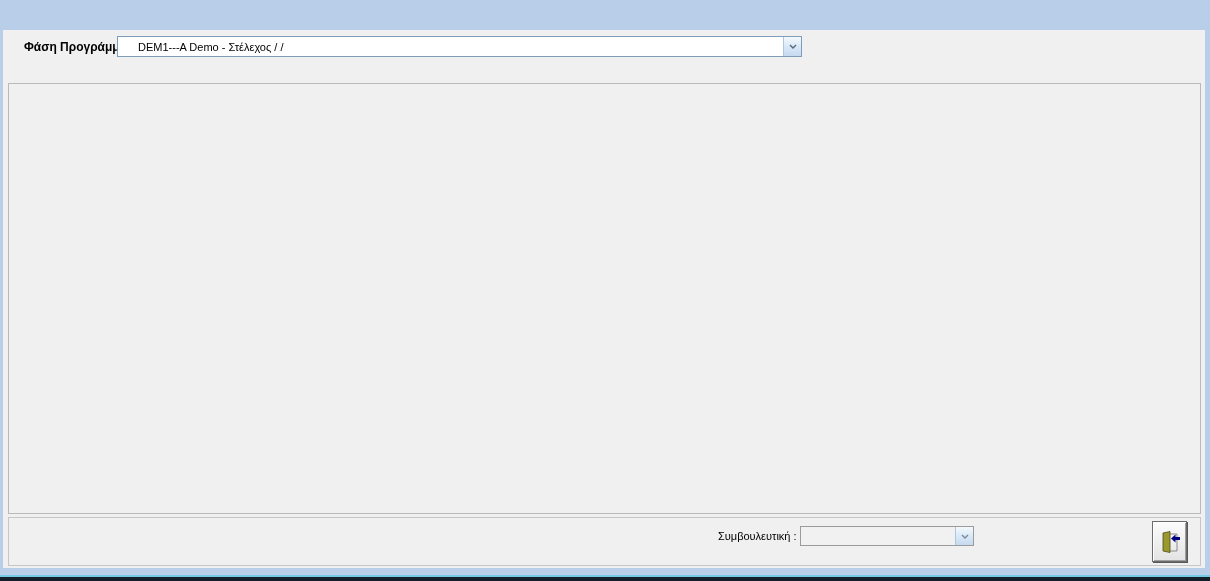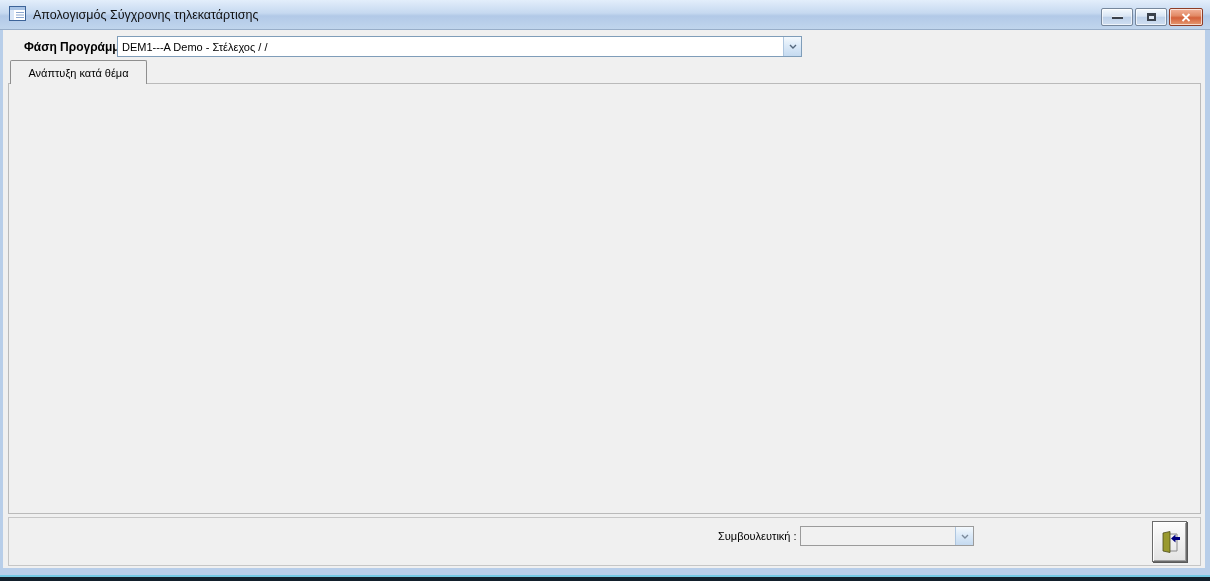--- a/index.html
+++ b/index.html
@@ -37,21 +37,21 @@
 .nav{position:absolute;display:flex;align-items:center;gap:4px;white-space:nowrap}
 .nbtn{width:23px;height:18px;border:1px solid #7f7f7f;background:linear-gradient(#f7f7f7,#dedede);
   display:flex;align-items:center;justify-content:center;color:#000;padding:0}
 .nbtn.dis{color:#a3a3a3}
 .nbtn svg{display:block}
 .nbtn polygon,.nbtn rect{fill:currentColor}
 .nbtn path{stroke:currentColor;fill:none}
 .nbox{width:72px;height:18px;border:1px solid #6f6f6f;background:#fff;text-align:right;padding:0 4px;
   font:11px "Liberation Sans","DejaVu Sans",sans-serif}
 .combo{position:absolute;background:#fff;border:1px solid #7f9db9;display:flex;align-items:stretch;overflow:hidden}
-.combo .cval{flex:1;display:flex;align-items:center;padding:0 4px;white-space:nowrap;overflow:hidden}
+.combo .cval{flex:1;display:flex;align-items:center;padding:0 20px;white-space:nowrap;overflow:hidden}
 .carrow{width:18px;flex:0 0 18px;background:linear-gradient(#f4f9fd,#dceaf8 45%,#c5daf0);
   border-left:1px solid #aec6df;display:flex;align-items:center;justify-content:center}
 .combo.dis{background:#f1f1f1;border-color:#9b9b9b}
 .sbar{position:absolute;width:17px;background:#f0f0f0;border:1px solid #c9c9c9}
 .sarr{position:absolute;left:0;width:15px;height:16px;background:#fbfbfb;border:1px solid #c4c4c4;
   display:flex;align-items:center;justify-content:center}
 .sthumb{position:absolute;left:0;width:15px;background:#cdcdcd;border:1px solid #a5a5a5}
 .tab{position:absolute;background:#f0f0f0;border:1px solid #8f8f8f;border-bottom:none;border-radius:2px 2px 0 0;
   display:flex;align-items:center;justify-content:center;z-index:3}
 .pane{position:absolute;border:1px solid #bababa;background:#f0f0f0;z-index:1}
@@ -61,58 +61,33 @@
   display:flex;align-items:center;justify-content:center}
 .caret{display:inline-block;width:1px;height:13px;background:#000;margin-left:1px}
 .footerbox{position:absolute;border:1px solid #c6c6c6}
 .strip{position:absolute;left:0;width:1210px}
 </style>
 </head>
 <body>
 
 <div class="window">
 
-  <div class="titlebar">
-    <span>
-      <svg width="17" height="15" viewBox="0 0 17 15">
-        <rect x="0.5" y="0.5" width="16" height="14" fill="#ffffff" stroke="#3d6499"></rect>
-        <rect x="1" y="1" width="15" height="3" fill="#a9c4e6"></rect>
-        <rect x="1" y="4" width="4" height="10" fill="#d9e6f7"></rect>
-        <path d="M7 6.5 h8 M7 9 h8 M7 11.5 h8" stroke="#8aa6cf" fill="none"></path>
-      </svg>
-    </span>
-    <span class="title">Απολογισμός Σύγχρονης τηλεκατάρτισης</span>
-    <div class="tbtn" style="left:1101px">
-      <span style="display:block;width:11px;height:3px;background:#39414b;box-shadow:inset 0 1px 0 #e8eef6"></span>
-    </div>
-    <div class="tbtn" style="left:1135px">
-      <span style="display:block;width:9px;height:8px;border:2px solid #39414b;border-top-width:3px;background:#dce7f4"></span>
-    </div>
-    <div class="tbtn close" style="left:1169px">
-      <svg width="10" height="9" viewBox="0 0 10 9">
-        <path d="M1.5 1 L8.5 8 M8.5 1 L1.5 8" stroke="#ffffff" stroke-width="1.8"></path>
-      </svg>
-    </div>
-  </div>
 
   <div class="content"></div>
 
   <div class="lbl b" style="left:24px;top:40px;font-size:12px">Φάση Προγράμματος :</div>
   <div class="combo" style="left:117px;top:36px;width:685px;height:21px">
     <span class="cval">DEM1---Α Demo - Στέλεχος /  /</span>
     <span class="carrow">
       <svg width="8" height="5" viewBox="0 0 8 5">
         <polyline points="1,1 4,4 7,1" fill="none" stroke="#54677c" stroke-width="1.4"></polyline>
       </svg>
     </span>
   </div>
 
-  <div class="tab" style="left:10px;top:60px;width:137px;height:24px">
-    <span>Ανάπτυξη κατά θέμα</span>
-  </div>
   <div class="pane" style="left:8px;top:83px;width:1193px;height:431px"></div>
 
   <div class="box" style="left:18px;top:92px;width:626px;height:396px">
 
     <div class="lbl b" style="left:26px;top:6px">Ημερομηνία</div>
     <div class="lbl b" style="left:120px;top:6px">Ενότητα / υποενότητα</div>
     <div class="lbl b" style="left:336px;top:6px;width:67px;text-align:center">Θεωρία</div>
     <div class="lbl b" style="left:405px;top:6px;width:64px;text-align:center">Πρακτική</div>
     <div class="lbl b" style="left:471px;top:6px;width:66px;text-align:center">Έναρξη</div>
     <div class="lbl b" style="left:539px;top:6px;width:66px;text-align:center">Λήξη</div>

